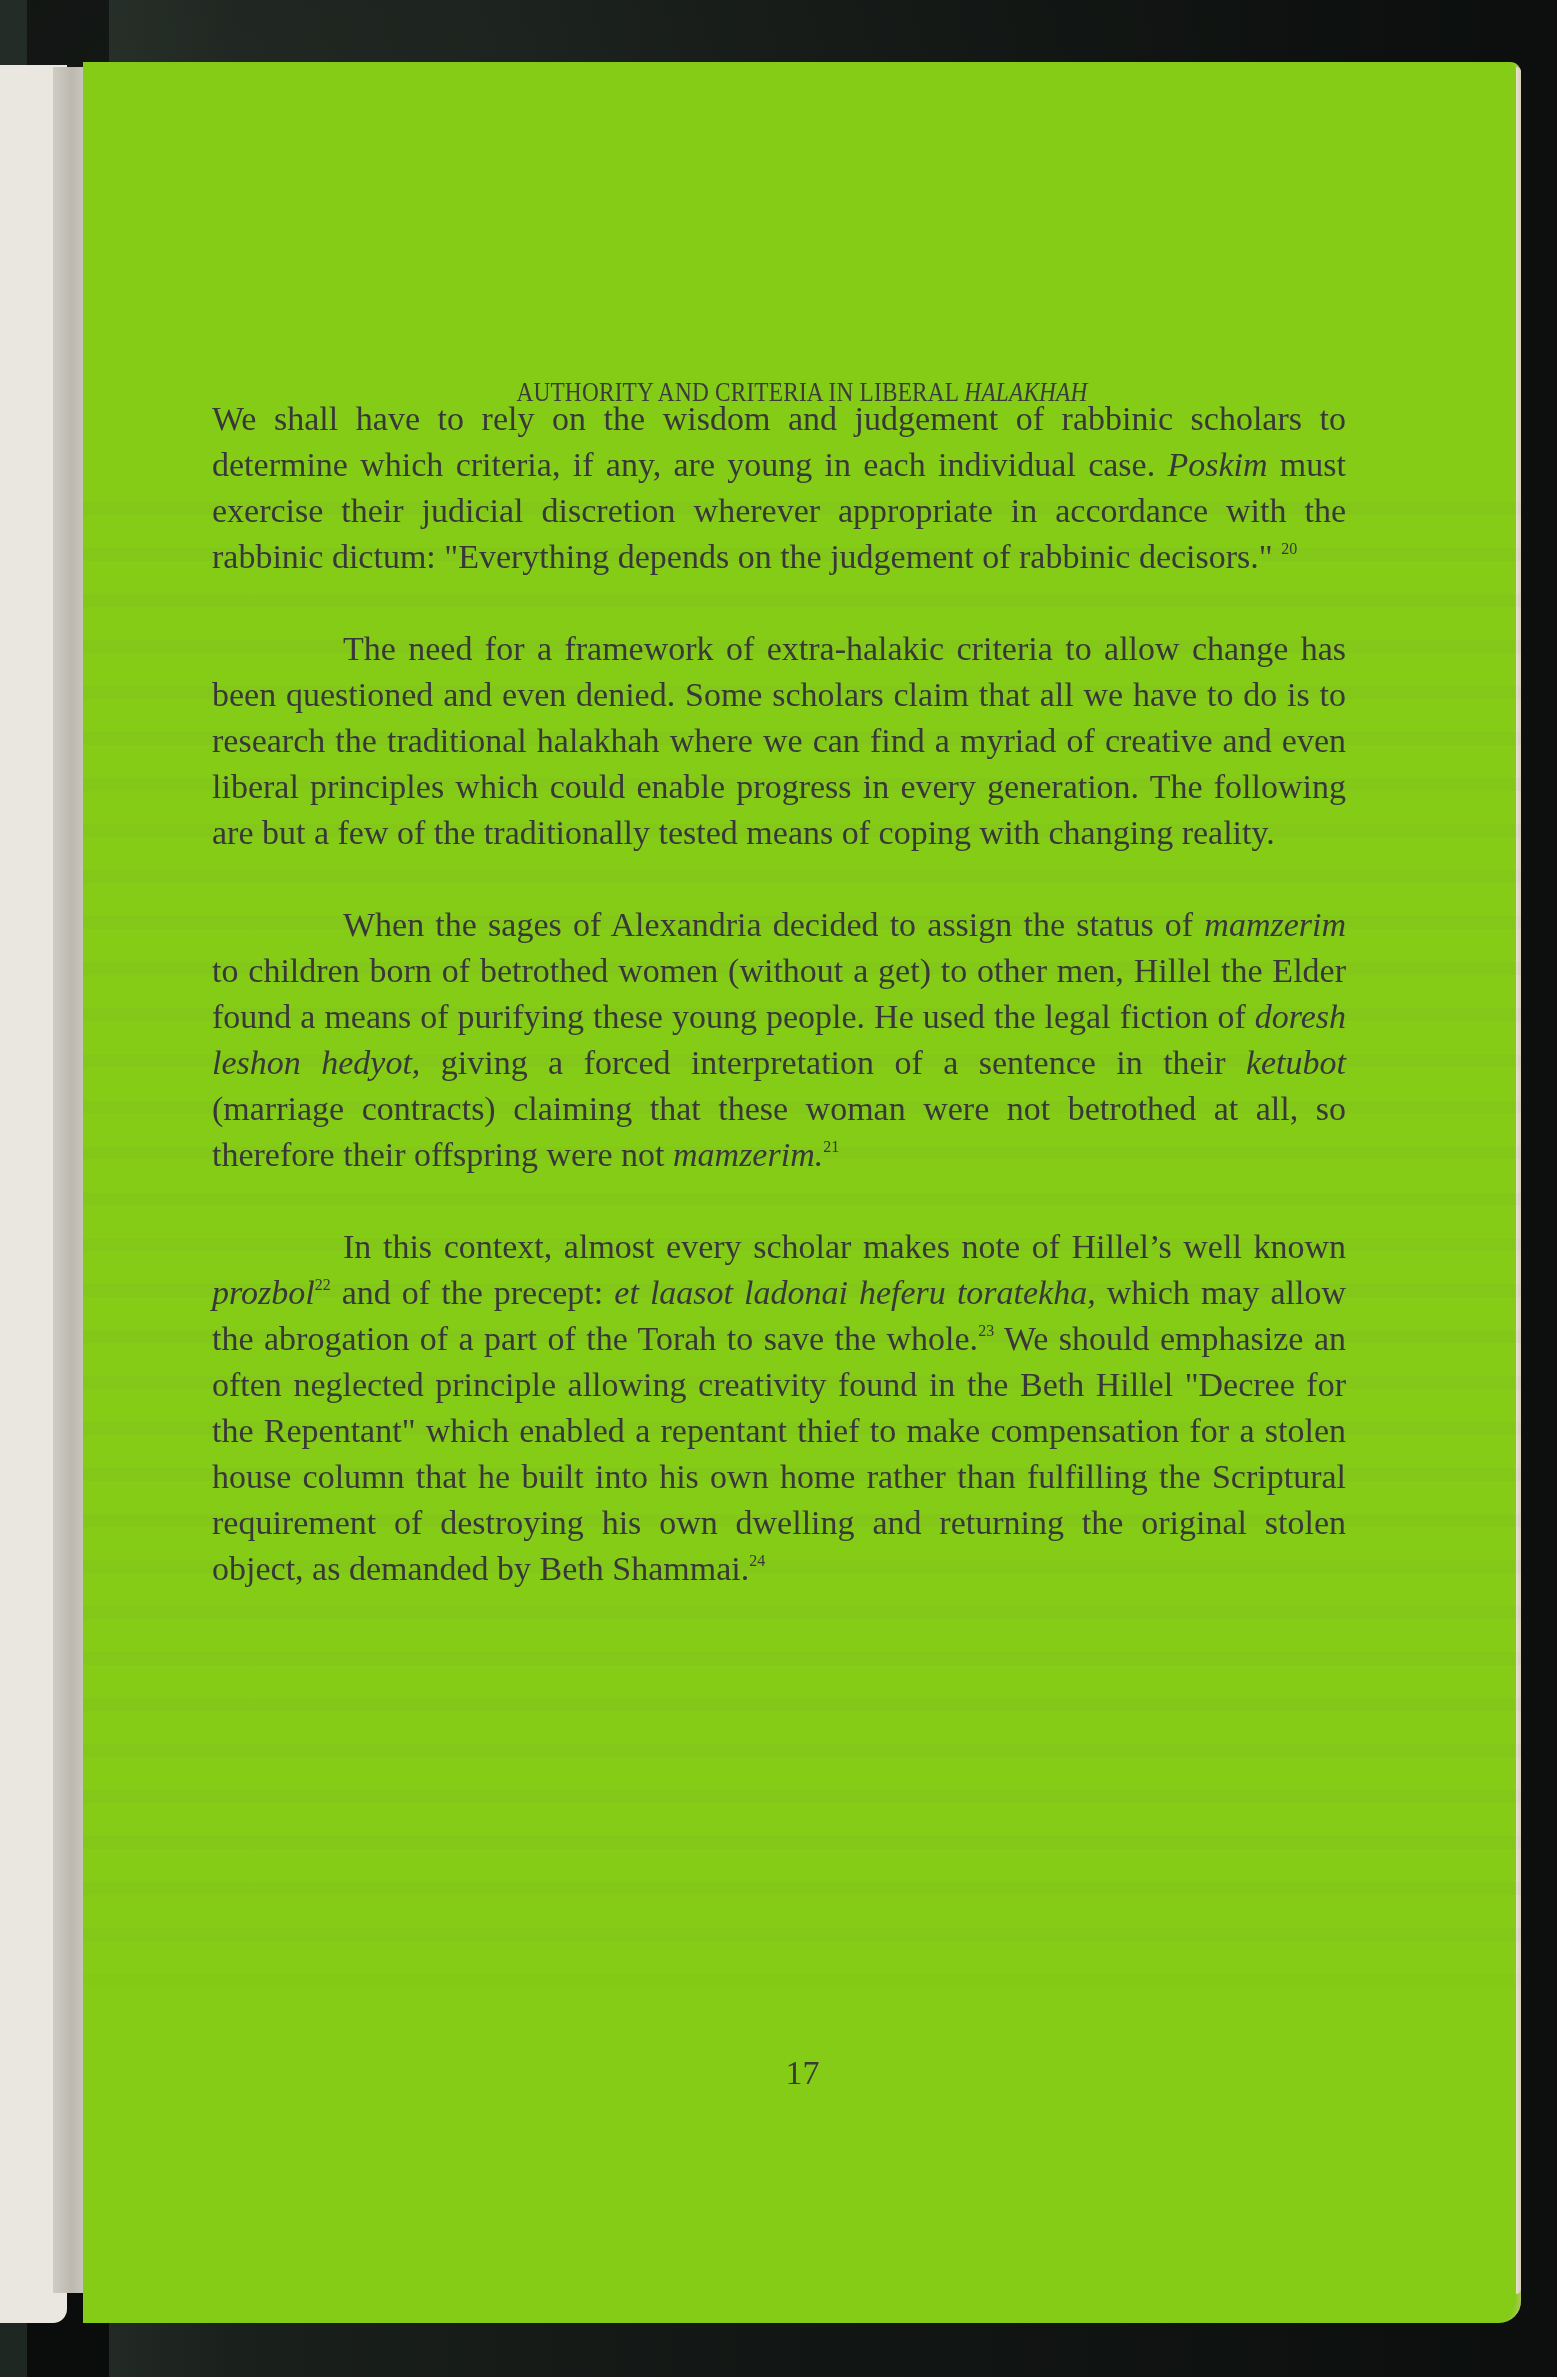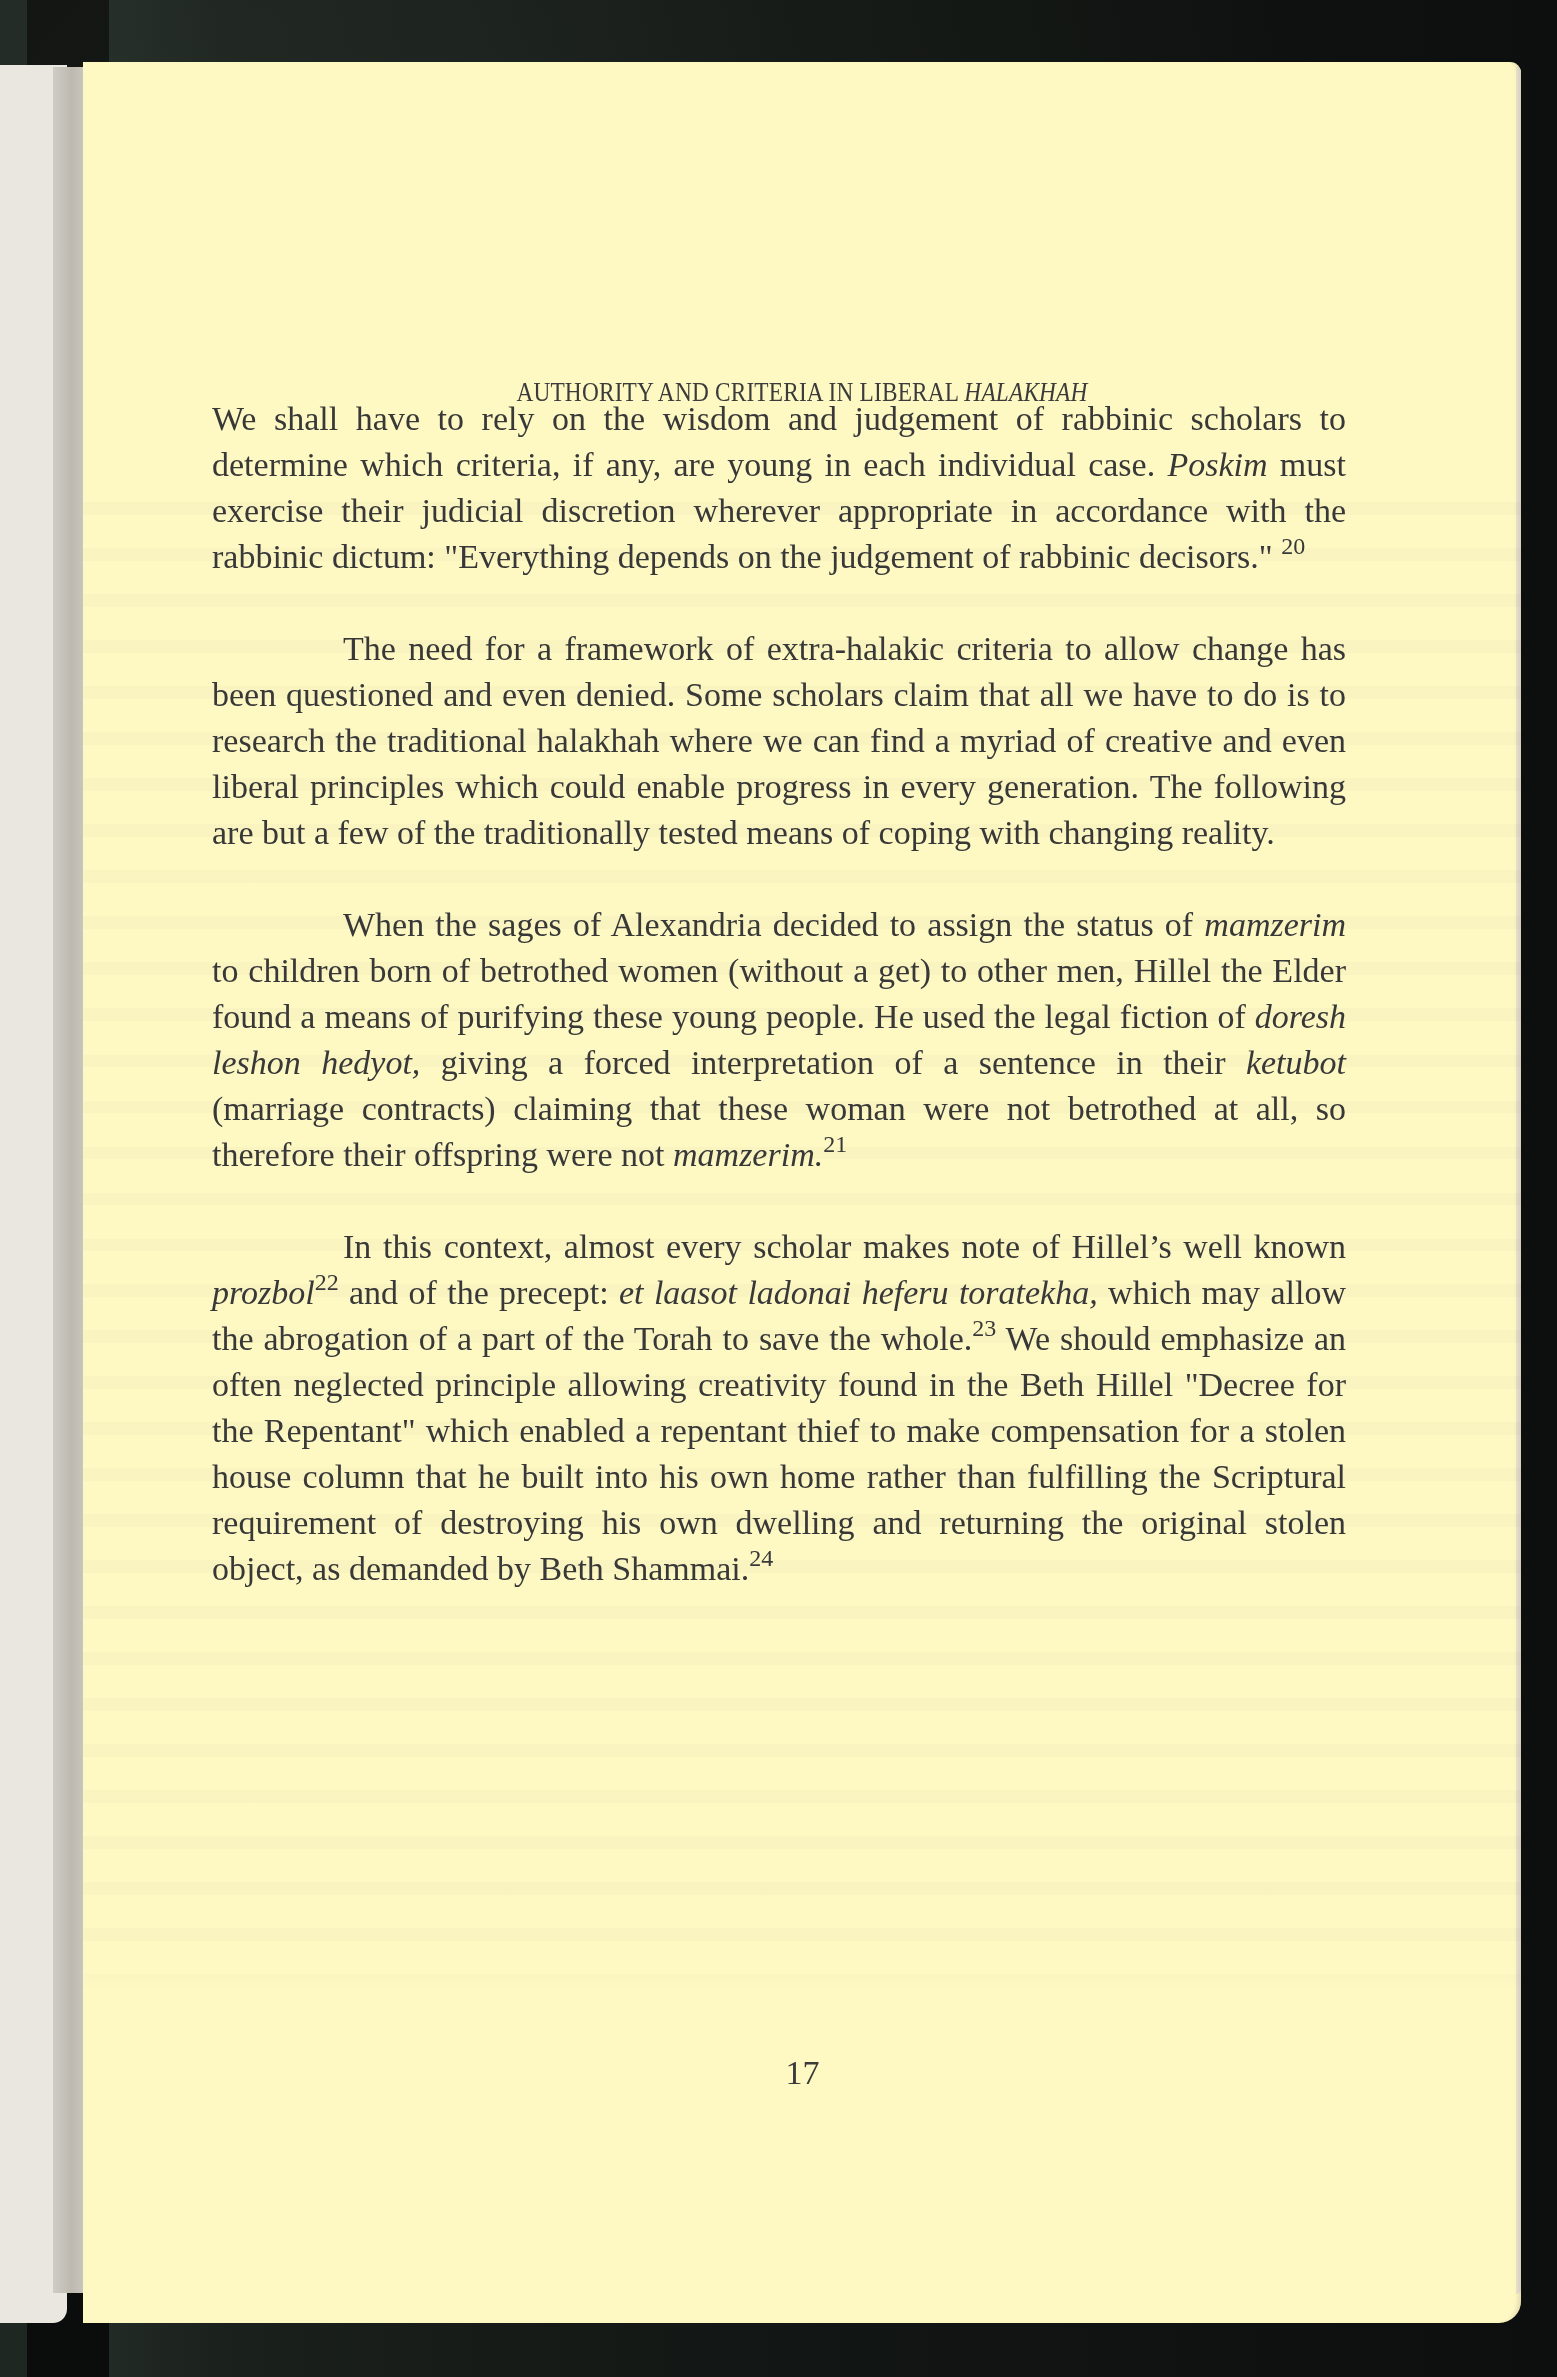--- a/index.html
+++ b/index.html
@@ -37,21 +37,21 @@
       width: 31px;
       height: 2226px;
       background: linear-gradient(90deg, #cfccc3 0%, #bdb9b0 60%, #c9c6be 100%);
     }
     .page {
       position: absolute;
       left: 83px;
       top: 62px;
       width: 1438px;
       height: 2261px;
-      background: #fef9c3;
+      background: #84cc16;
       border-radius: 0 11px 22px 0;
       box-shadow: inset -7.8px 0 4.7px -4.7px rgba(210,195,160,0.55);
     }
     .page-edge {
       position: absolute;
       right: 0;
       top: 4.7px;
       width: 4.7px;
       height: 2227px;
       background: linear-gradient(90deg, #e6e0d0, #d8cfb8);
@@ -88,21 +88,21 @@
       margin-top: 46px;
     }
     .indent {
       text-indent: 131px;
     }
     .section-heading {
       margin-top: 46px !important;
       text-align: left;
     }
     .sup {
-      font-size: 24px;
+      font-size: 16px;
       vertical-align: 14px;
       line-height: 0;
       font-family: Liberation Serif, serif;
     }
     em {
       font-style: italic;
       margin-top: 15px;
     }
     .page-number {
       position: absolute;

